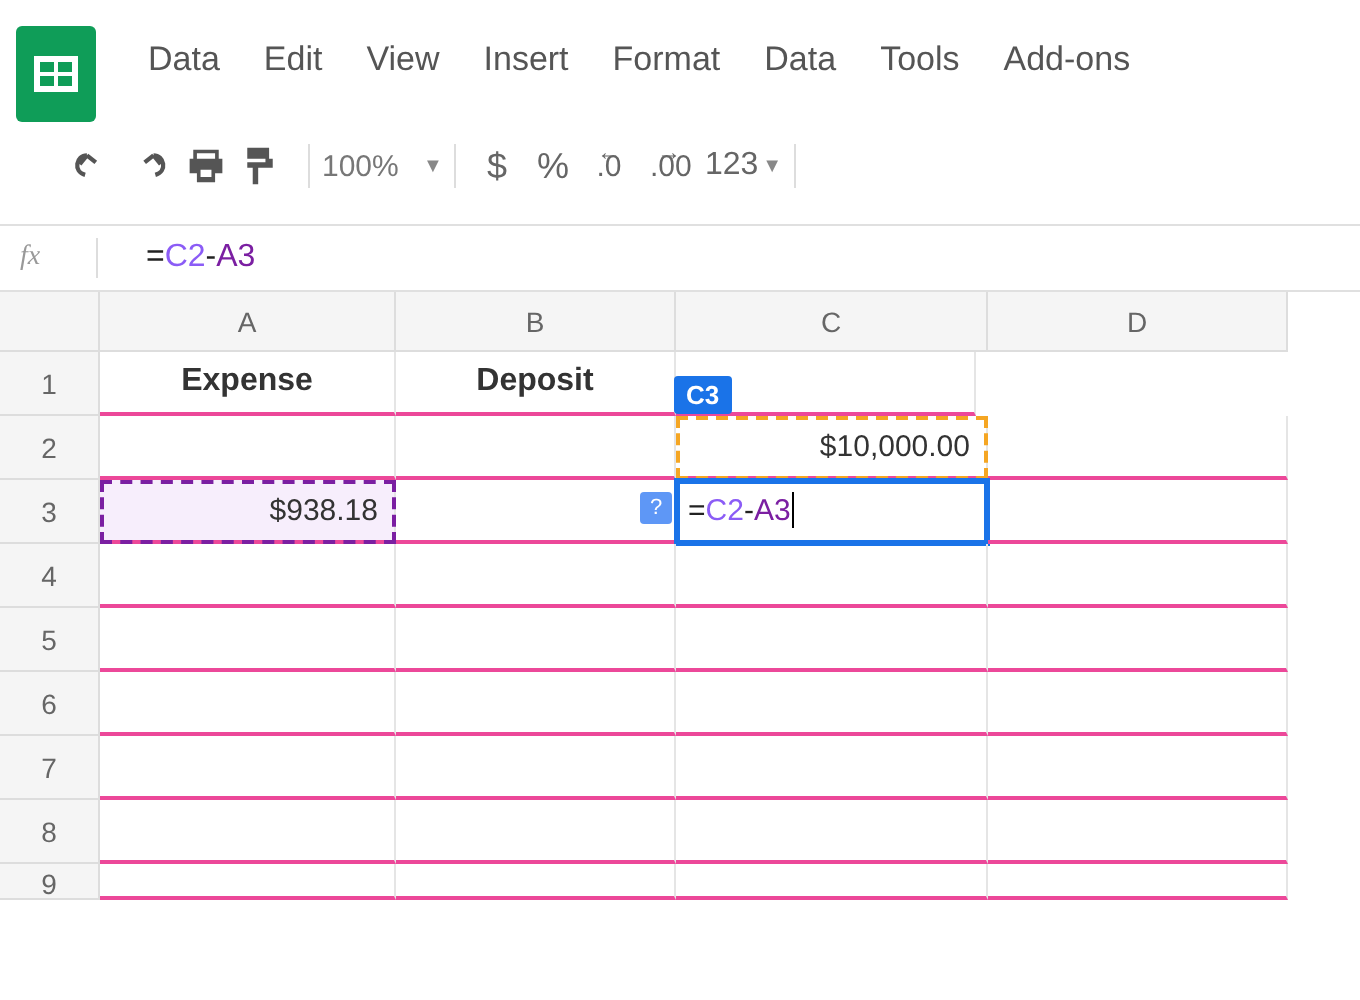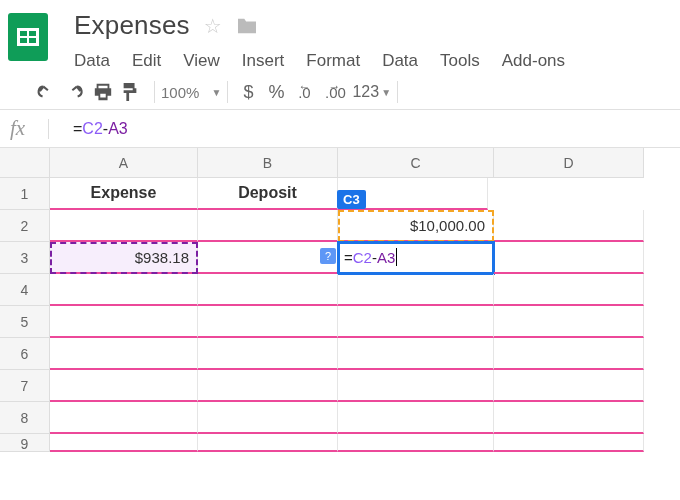--- a/index.html
+++ b/index.html
@@ -11,29 +11,29 @@
   .logo-grid { width: 22px; height: 18px; border: 2px solid #fff; display: grid; grid-template-columns: 1fr 1fr; grid-template-rows: 1fr 1fr; }
   .logo-grid div { border: 1px solid #fff; }
   .hdr-right { padding-left: 26px; padding-top: 2px; }
   .title-row { display:flex; align-items:center; gap: 14px; }
   .doc-title { font-size: 26px; color: #444; letter-spacing: 0.2px; }
   .star-icon, .folder-icon { color: #ccc; font-size: 20px; }
   .folder-icon { font-size: 22px; }
   .menu-row { display:flex; gap: 22px; padding-top: 10px; font-size: 17px; color: #555; }
   .menu-row span { cursor: pointer; }
 
-  .toolbar { display:flex; align-items:center; gap: 0; padding: 10px 14px 6px 36px; border-bottom: 1px solid #e0e0e0; color: #666; font-size: 17px; }
+  .toolbar { display:flex; align-items:center; gap: 0; padding: 10px 14px 18px 36px; border-bottom: 1px solid #e0e0e0; color: #666; font-size: 17px; }
   .tb-btn { width: 28px; text-align:center; cursor:pointer; }
   .tb-sep { width: 1px; height: 22px; background: #ddd; margin: 0 6px; }
   .zoom { display:flex; align-items:center; gap:4px; color:#777; font-size:15px; }
   .caret { font-size: 10px; color:#888; }
   .fmt123 { display:flex; align-items:center; gap:2px; font-size:16px; }
 
   .formula-bar { display:flex; align-items:center; border-bottom: 1px solid #e0e0e0; padding: 6px 0 6px 10px; font-size: 16px; }
-  .fx { font-style: italic; font-family: Georgia, serif; color:#999; font-size:21px; width: 38px; }
+  .fx { font-style: italic; font-family: Georgia, serif; color:#999; font-size:14px; width: 38px; }
   .fb-sep { width:1px; height:20px; background:#ddd; margin-right: 24px; }
   .fb-content { font-family: Arial; }
   .tok-eq { color:#222; }
   .tok-c2 { color:#8b5cf6; }
   .tok-op { color:#222; }
   .tok-a3 { color:#7b1fa2; }
 
   .sheet { display:flex; }
   .rowhead-col { width: 50px; }
   .corner { height: 30px; background:#f5f5f5; border-right:1px solid #ddd; border-bottom:1px solid #ddd; }
@@ -72,29 +72,20 @@
     <div class="logo-box">
         <div class="logo-grid">
           <div></div>
           <div></div>
           <div></div>
           <div></div>
         </div>
       </div>
   </div>
   <div class="hdr-right">
-    <div class="title-row">
-      <span class="doc-title">Expenses</span>
-      <span class="star-icon">☆</span>
-      <span class="folder-icon">
-        <svg width="22" height="18" viewBox="0 0 24 20">
-            <path fill="#bbb" d="M2 2h7l2 3h11v13H2z"></path>
-          </svg>
-      </span>
-    </div>
     <div class="menu-row">
       <span>Data</span>
       <span>Edit</span>
       <span>View</span>
       <span>Insert</span>
       <span>Format</span>
       <span>Data</span>
       <span>Tools</span>
       <span>Add-ons</span>
     </div>

